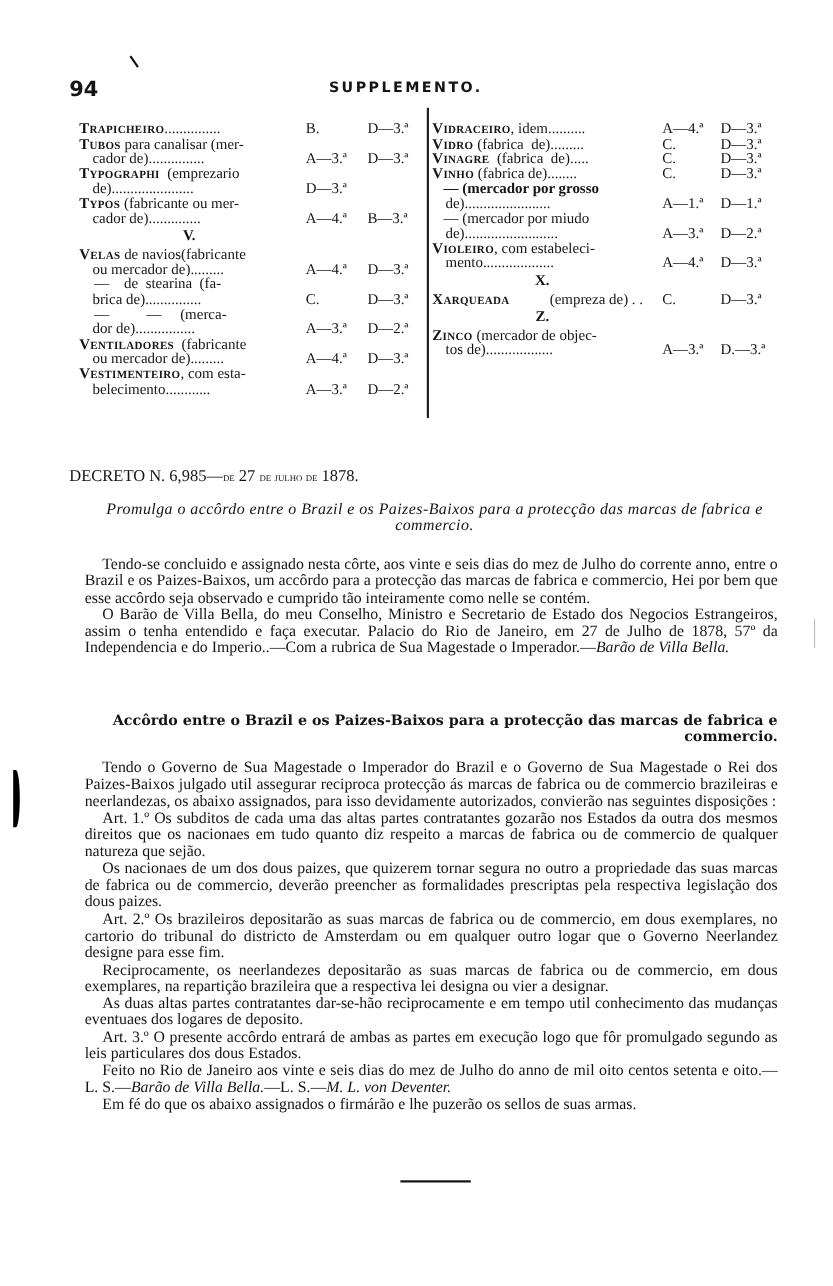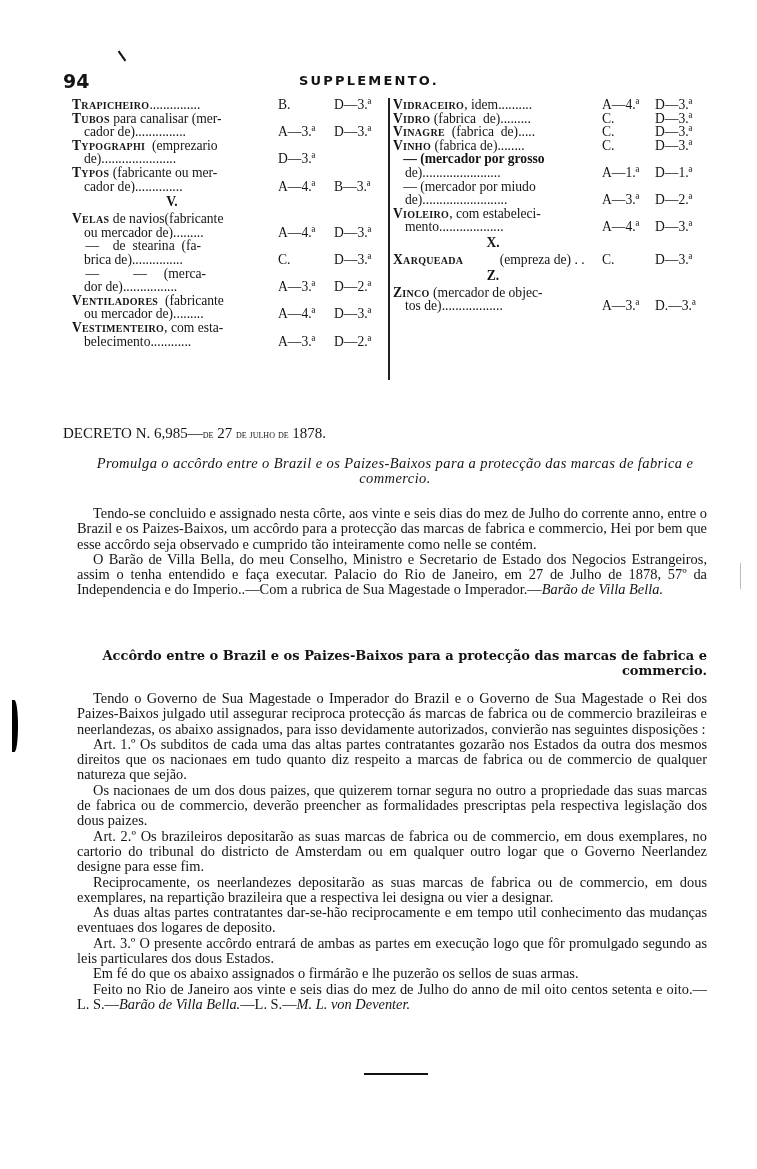--- a/index.html
+++ b/index.html
@@ -28,21 +28,21 @@
     }
     .running-title {
       position: absolute; left: 236px; top: 3px; font-family: "DejaVu Sans", sans-serif;
       font-weight: bold; font-size: 13px; letter-spacing: 2.2px;
     }
     
     .index {
       position: absolute; top: 98px; left: 72px; width: 640px;
       font-family: "Liberation Serif", serif; font-size: 13.6px; line-height: 13.6px;
     }
-    .col { position: absolute; top: 0; }
+    .col { position: absolute; top: 12px; }
     .col-left { left: 0; width: 316px; }
     .col-right { left: 321px; width: 320px; }
     .col-divider { position: absolute; left: 316px; top: 0; width: 2px; height: 282px; background: #222; }
     .entry { position: relative; }
     .entry .term { display: block; }
     .entry .term .sc { font-variant: small-caps; font-weight: bold; letter-spacing: 0.3px; }
     .entry .cont { display: block; padding-left: 12px; white-space: nowrap; overflow: hidden; width: 190px; }
     .entry .c1, .entry .c2 { position: absolute; bottom: 0; white-space: nowrap; }
     .col-left .c1 { left: 206px; }
     .col-left .c2 { left: 262px; }
@@ -216,17 +216,17 @@
 <div class="accord-title">Accôrdo entre o Brazil e os Paizes-Baixos para a protecção das marcas de fabrica e commercio.</div>
 
 <div class="prose p2">
   <p>Tendo o Governo de Sua Magestade o Imperador do Brazil e o Governo de Sua Magestade o Rei dos Paizes-Baixos julgado util assegurar reciproca protecção ás marcas de fabrica ou de commercio brazileiras e neerlandezas, os abaixo assignados, para isso devidamente autorizados, convierão nas seguintes disposições :</p>
   <p>Art. 1.º Os subditos de cada uma das altas partes contratantes gozarão nos Estados da outra dos mesmos direitos que os nacionaes em tudo quanto diz respeito a marcas de fabrica ou de commercio de qualquer natureza que sejão.</p>
   <p>Os nacionaes de um dos dous paizes, que quizerem tornar segura no outro a propriedade das suas marcas de fabrica ou de commercio, deverão preencher as formalidades prescriptas pela respectiva legislação dos dous paizes.</p>
   <p>Art. 2.º Os brazileiros depositarão as suas marcas de fabrica ou de commercio, em dous exemplares, no cartorio do tribunal do districto de Amsterdam ou em qualquer outro logar que o Governo Neerlandez designe para esse fim.</p>
   <p>Reciprocamente, os neerlandezes depositarão as suas marcas de fabrica ou de commercio, em dous exemplares, na repartição brazileira que a respectiva lei designa ou vier a designar.</p>
   <p>As duas altas partes contratantes dar-se-hão reciprocamente e em tempo util conhecimento das mudanças eventuaes dos logares de deposito.</p>
   <p>Art. 3.º O presente accôrdo entrará de ambas as partes em execução logo que fôr promulgado segundo as leis particulares dos dous Estados.</p>
+  <p><span>Feito no Rio de Janeiro aos vinte e seis dias do mez de Julho do anno de mil oito centos setenta e oito.—L. S.—</span><span class="it">Barão de Villa Bella.</span><span>—L. S.—</span><span class="it">M. L. von Deventer.</span></p>
   <p>Em fé do que os abaixo assignados o firmárão e lhe puzerão os sellos de suas armas.</p>
-  <p><span>Feito no Rio de Janeiro aos vinte e seis dias do mez de Julho do anno de mil oito centos setenta e oito.—L. S.—</span><span class="it">Barão de Villa Bella.</span><span>—L. S.—</span><span class="it">M. L. von Deventer.</span></p>
 </div>
 
 <div class="end-rule"></div>
 
 </body></html>

